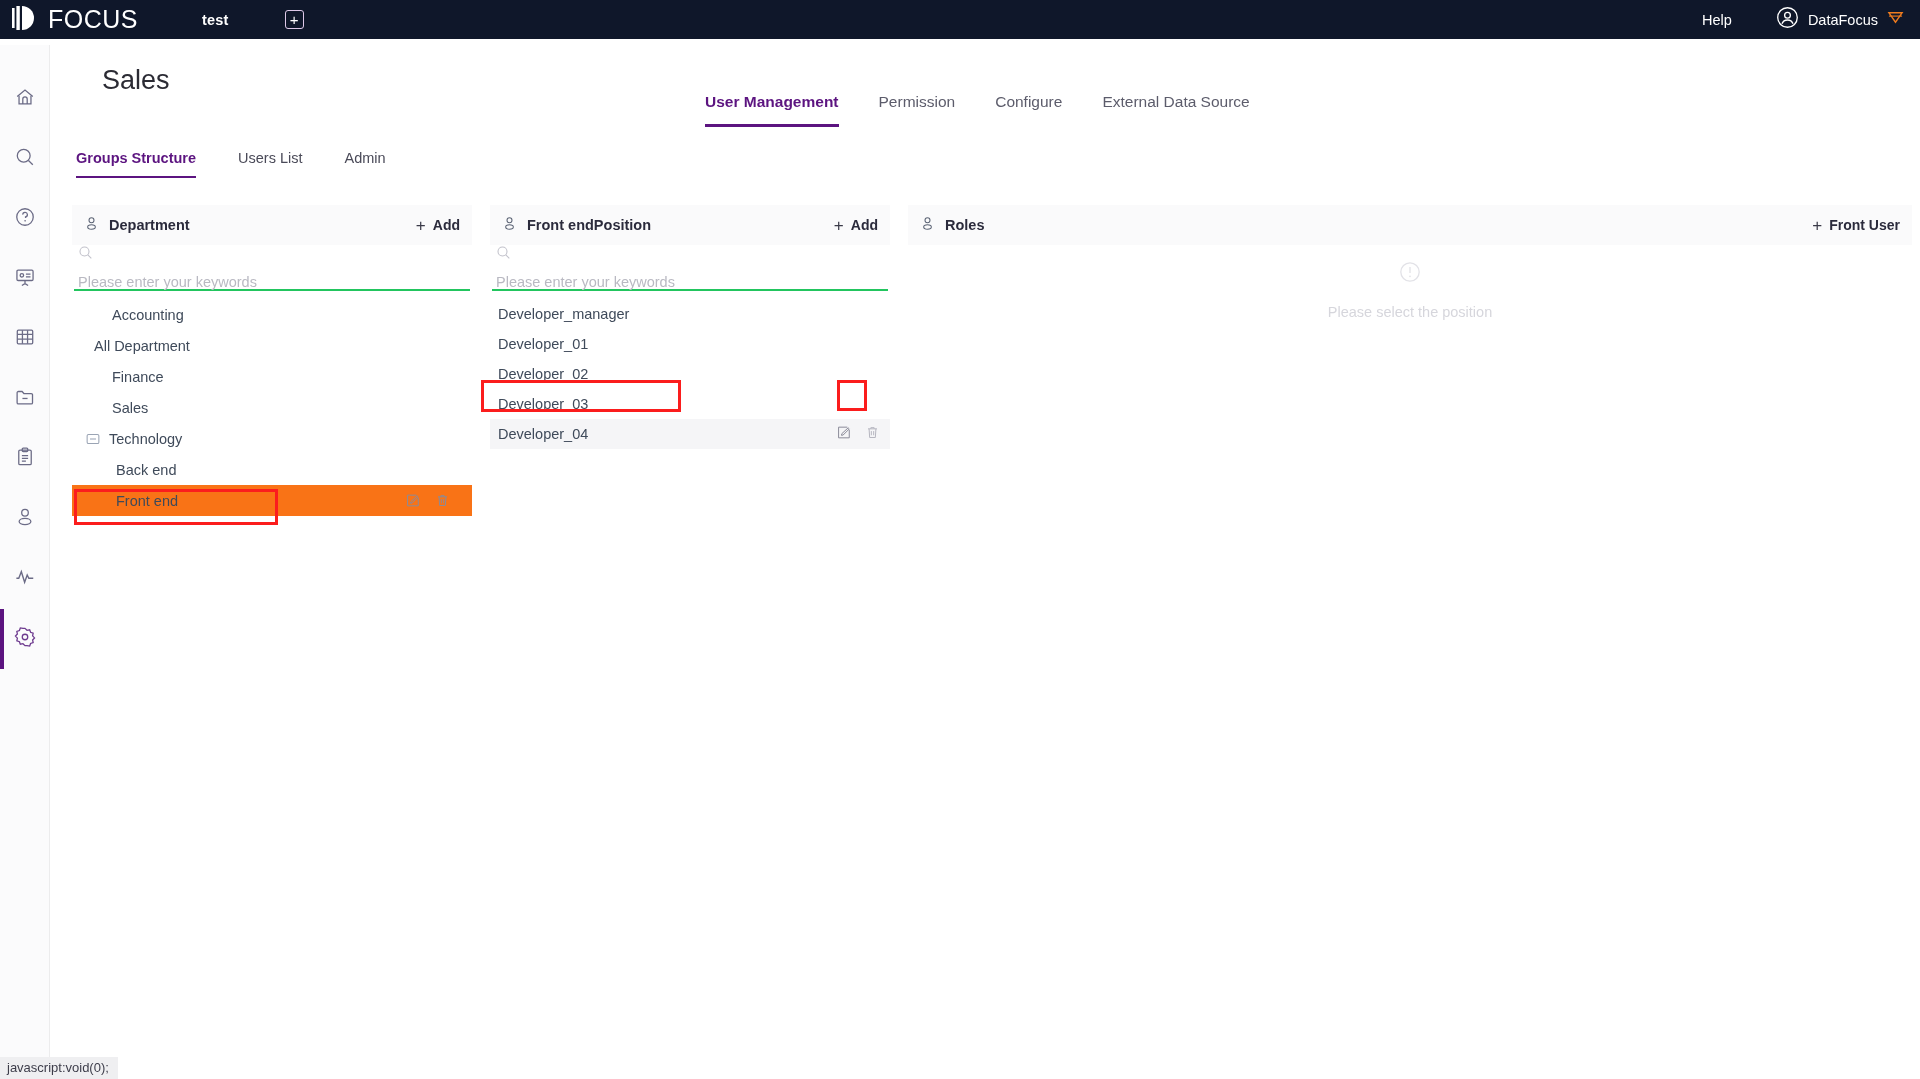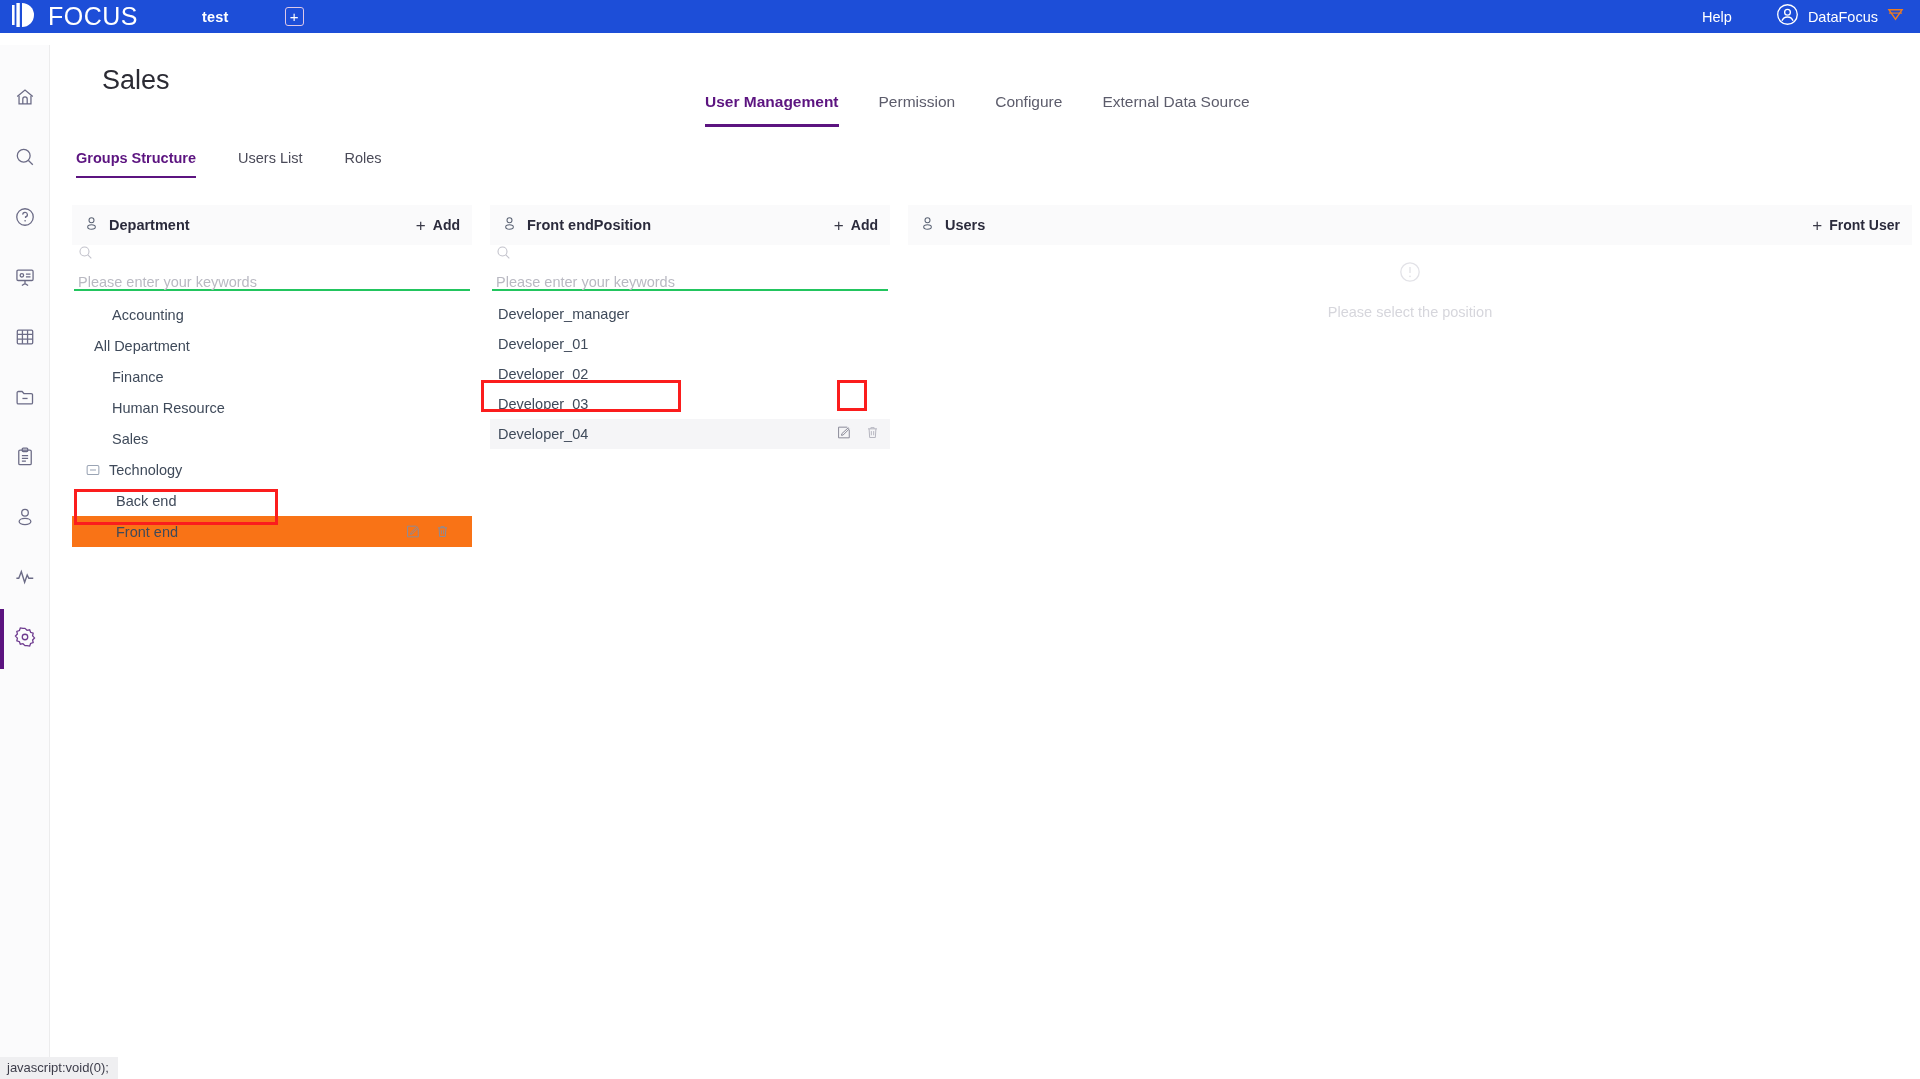--- a/index.html
+++ b/index.html
@@ -7,22 +7,22 @@
     width: 1920px; height: 1079px;
     overflow: hidden;
     background: #ffffff;
     font-family: "Liberation Sans", sans-serif;
     -webkit-font-smoothing: antialiased;
   }
 
   
   .topbar {
     position: absolute; top: 0; left: 0;
-    width: 1920px; height: 33px;
-    background: #1d4ed8;
+    width: 1920px; height: 39px;
+    background: #0f172a;
     display: flex; align-items: center;
     z-index: 30;
   }
   .brand {
     display: flex; align-items: center;
     margin-left: 12px; gap: 6px;
   }
   .brand-mark { display: block; }
   .brand-text {
     color: #ffffff; font-size: 25px; letter-spacing: .5px;
@@ -338,21 +338,21 @@
   <div class="main-tabs">
     <div class="main-tab active">User Management</div>
     <div class="main-tab">Permission</div>
     <div class="main-tab">Configure</div>
     <div class="main-tab">External Data Source</div>
   </div>
 
   <div class="sub-tabs">
     <div class="sub-tab active">Groups Structure</div>
     <div class="sub-tab">Users List</div>
-    <div class="sub-tab">Roles</div>
+    <div class="sub-tab">Admin</div>
   </div>
 
   <div class="panels">
 
     <div class="panel panel-dept">
       <div class="panel-head">
         <span>
           <svg width="15" height="15" viewBox="0 0 18 18" fill="none" stroke="#5c6475" stroke-width="1.25">
             <circle cx="9" cy="5" r="3"></circle>
               <ellipse cx="9" cy="13.2" rx="4.6" ry="2.7"></ellipse>
@@ -382,23 +382,20 @@
         </div>
 
         <div class="tree-row" style="padding-left:22px;">
           <span class="lbl">All Department</span>
         </div>
 
         <div class="tree-row" style="padding-left:40px;">
           <span class="lbl">Finance</span>
         </div>
 
-        <div class="tree-row" style="padding-left:40px;">
-          <span class="lbl">Human Resource</span>
-        </div>
 
         <div class="tree-row" style="padding-left:40px;">
           <span class="lbl">Sales</span>
         </div>
 
         <div class="tree-row" style="padding-left:14px;">
           <span style="margin-right:9px;display:flex;">
             <svg width="14" height="14" viewBox="0 0 16 16" fill="none" stroke="#9aa4b4" stroke-width="1.2">
               <rect x="1.3" y="2.8" width="13.4" height="10.4" rx="1.6"></rect>
               <path d="M4.6 8h6.8"></path>
@@ -494,21 +491,21 @@
     </div>
 
     <div class="panel panel-users">
       <div class="panel-head">
         <span>
           <svg width="15" height="15" viewBox="0 0 18 18" fill="none" stroke="#5c6475" stroke-width="1.25">
             <circle cx="9" cy="5" r="3"></circle>
               <ellipse cx="9" cy="13.2" rx="4.6" ry="2.7"></ellipse>
           </svg>
         </span>
-        <span class="panel-head-title">Users</span>
+        <span class="panel-head-title">Roles</span>
         <span class="panel-head-action light">
           <span class="plus">+</span>
           <span class="lbl">Front User</span>
         </span>
       </div>
 
       <div class="empty-state">
         <span>
           <svg width="24" height="24" viewBox="0 0 24 24" fill="none" stroke="#e2e2e7" stroke-width="1.3">
             <circle cx="12" cy="12" r="9.2"></circle>

